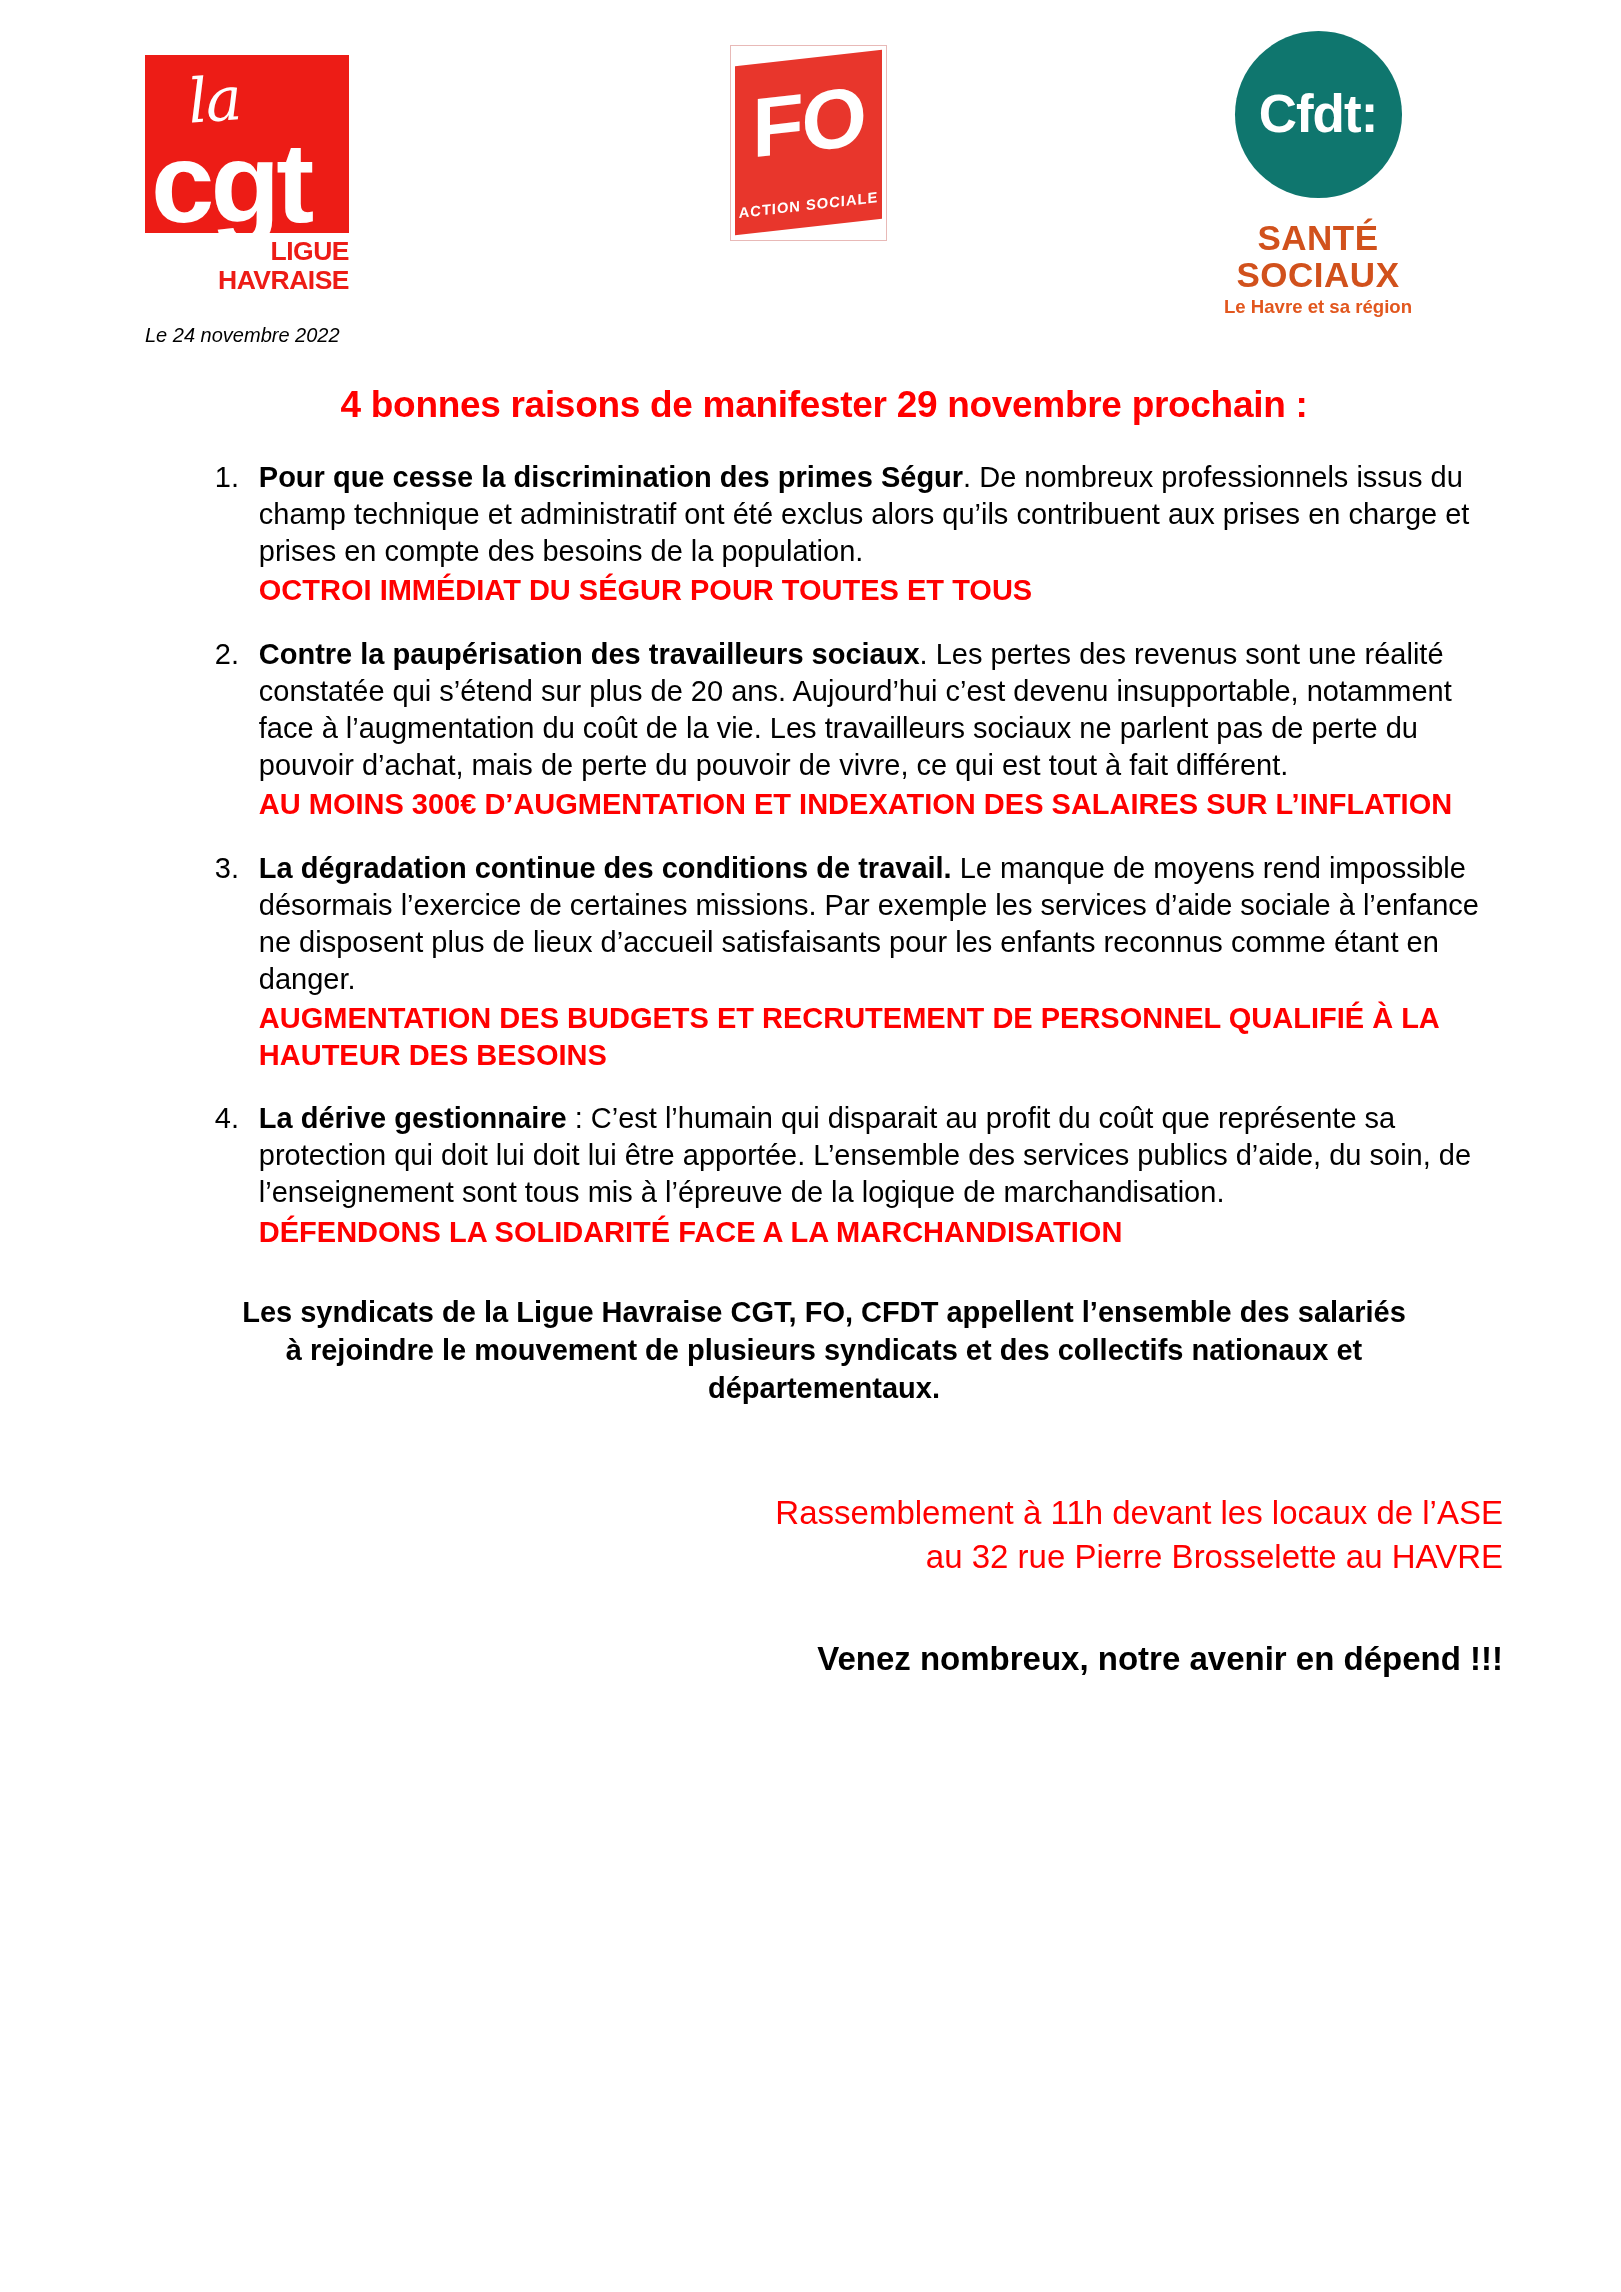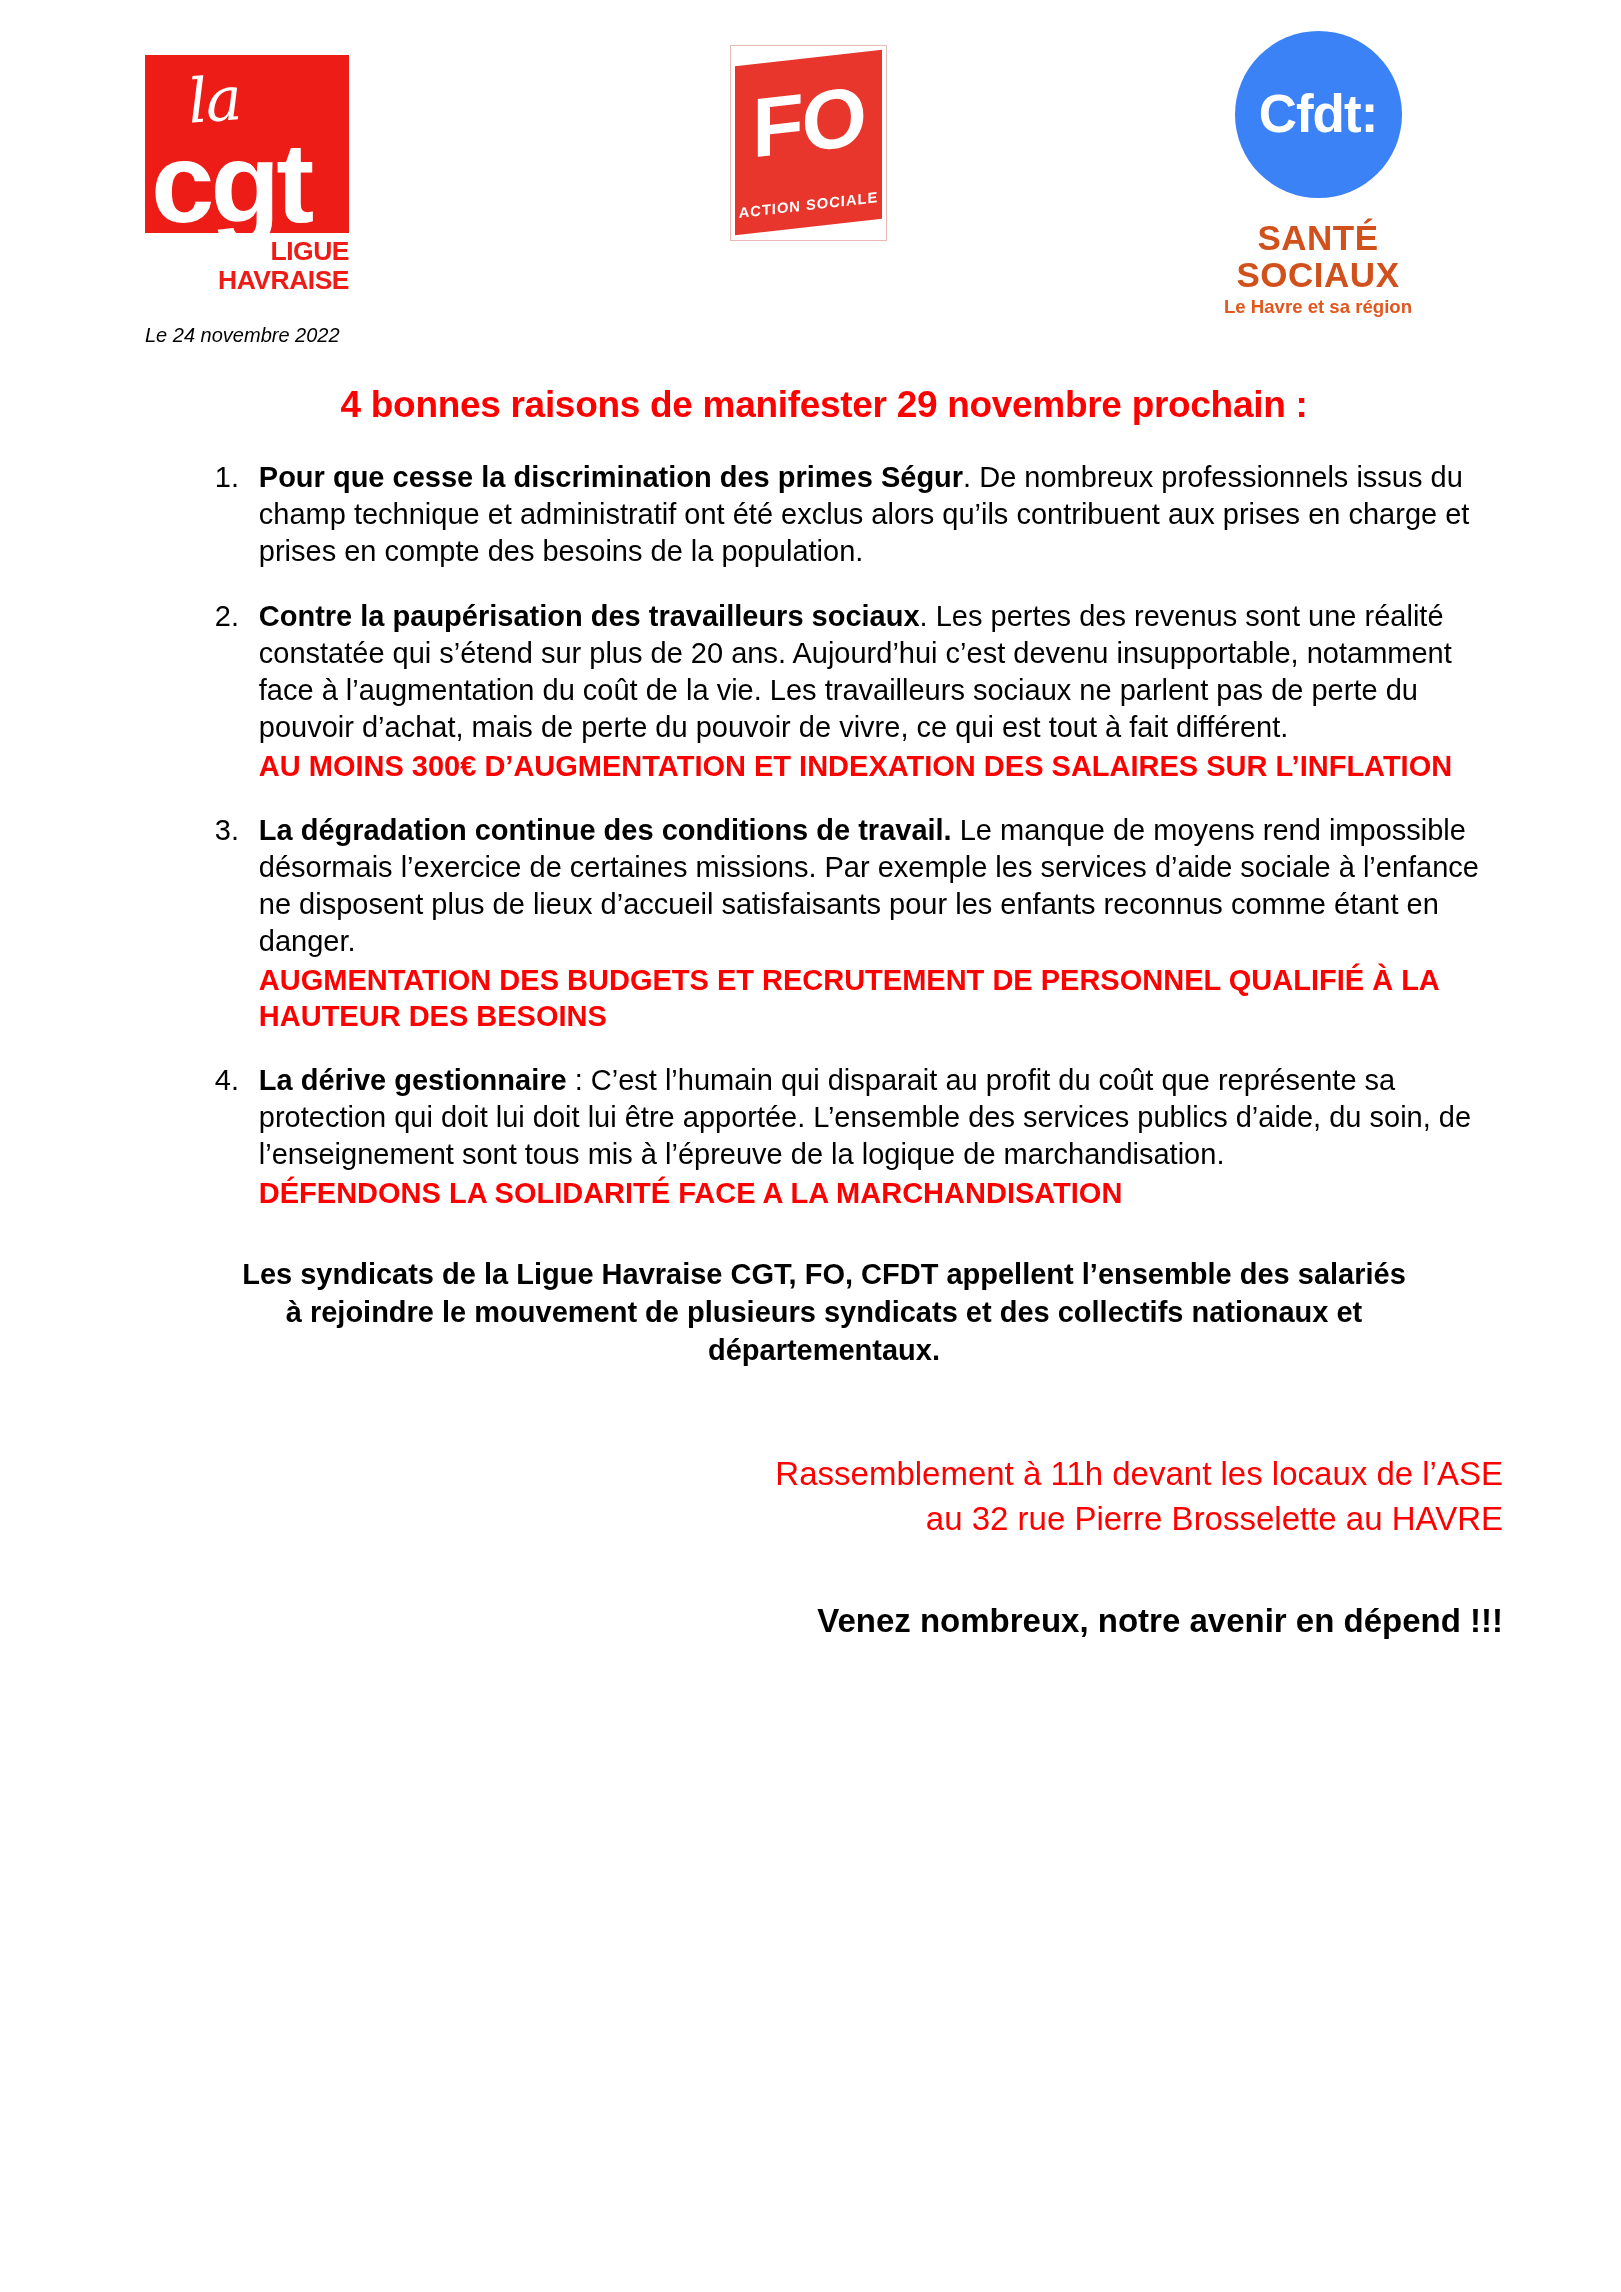--- a/index.html
+++ b/index.html
@@ -129,21 +129,21 @@
     left: 1220px;
     top: 31px;
     width: 196px;
     height: 245px;
     text-align: center;
   }
   .cfdt-circle {
     width: 167px;
     height: 167px;
     margin: 0 auto;
-    background: #3b82f6;
+    background: #0f766e;
     border-radius: 50%;
     position: relative;
   }
   .cfdt-word {
     position: absolute;
     left: 50%;
     top: 50%;
     transform: translate(-50%, -52%);
     color: #ffffff;
     font-family: "Liberation Sans", sans-serif;
@@ -274,20 +274,21 @@
   <div class="content">
 
     <div class="date-line">Le 24 novembre 2022</div>
 
     <div class="headline">4 bonnes raisons de manifester 29 novembre prochain :</div>
 
     <ol class="reasons">
 
       <li>
         <span class="lead">Pour que cesse la discrimination des primes Ségur</span><span>. De nombreux professionnels issus du champ technique et administratif ont été exclus alors qu’ils contribuent aux prises en charge et prises en compte des besoins de la population.</span>
+        <span class="slogan">OCTROI IMMÉDIAT DU SÉGUR POUR TOUTES ET TOUS</span>
       </li>
 
       <li>
         <span class="lead">Contre la paupérisation des travailleurs sociaux</span><span>. Les pertes des revenus sont une réalité constatée qui s’étend sur plus de 20 ans. Aujourd’hui c’est devenu insupportable, notamment face à l’augmentation du coût de la vie. Les travailleurs sociaux ne parlent pas de perte du pouvoir d’achat, mais de perte du pouvoir de vivre, ce qui est tout à fait différent.</span>
         <span class="slogan">AU MOINS 300€ D’AUGMENTATION ET INDEXATION DES SALAIRES SUR L’INFLATION</span>
       </li>
 
       <li>
         <span class="lead">La dégradation continue des conditions de travail.</span><span> Le manque de moyens rend impossible désormais l’exercice de certaines missions. Par exemple les services d’aide sociale à l’enfance ne disposent plus de lieux d’accueil satisfaisants pour les enfants reconnus comme étant en danger.</span>
         <span class="slogan">AUGMENTATION DES BUDGETS ET RECRUTEMENT DE PERSONNEL QUALIFIÉ À LA HAUTEUR DES BESOINS</span>

